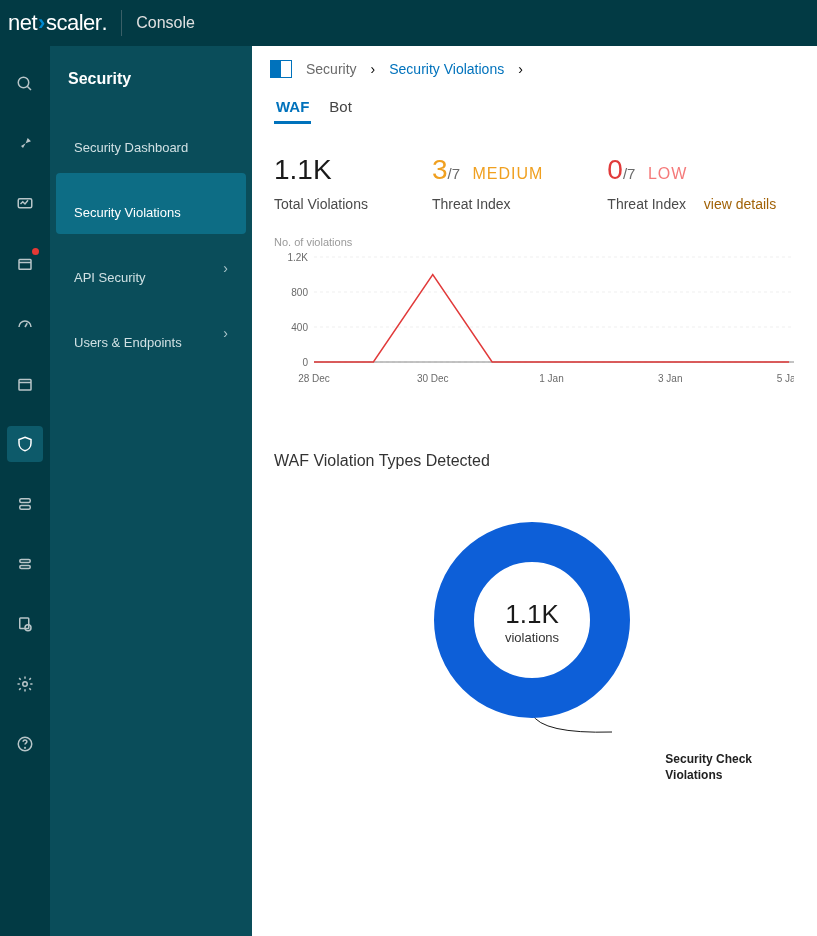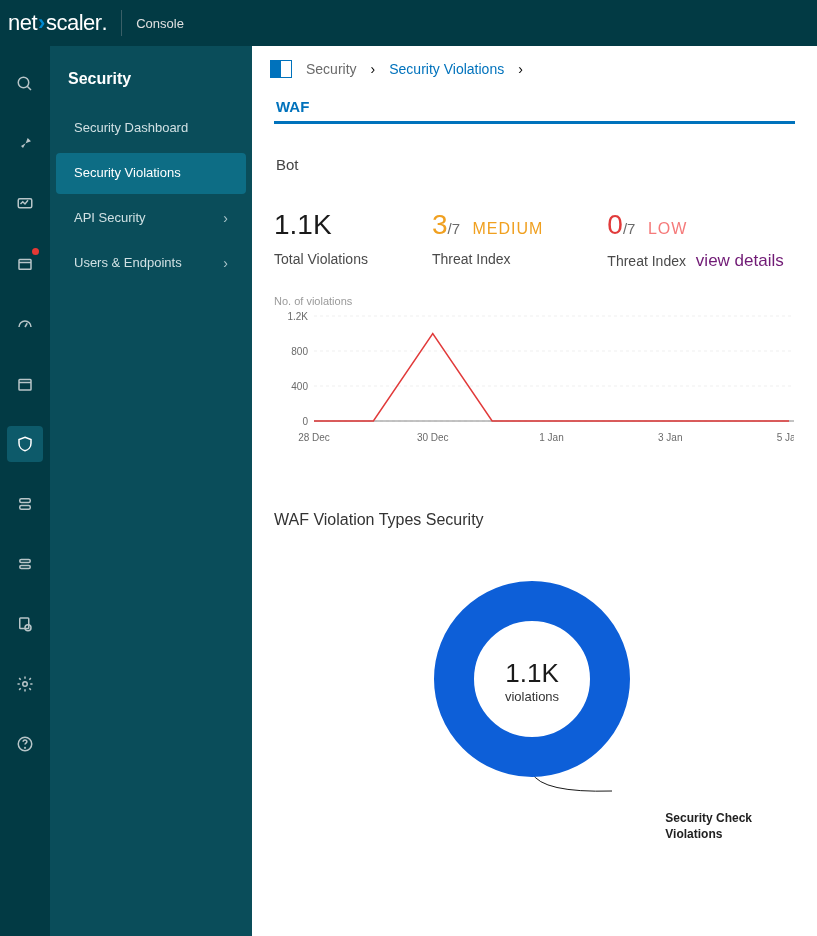--- a/index.html
+++ b/index.html
@@ -3,61 +3,61 @@
   <meta charset="utf-8">
   <style>
     * { margin: 0; padding: 0; box-sizing: border-box; font-family: -apple-system, BlinkMacSystemFont, "Segoe UI", Arial, sans-serif; }
     body { background: #fff; width: 817px; height: 936px; overflow: hidden; position: relative; }
     
     .topbar { background: #023a44; height: 46px; display: flex; align-items: center; padding: 0 8px; }
     .brand { display: flex; align-items: baseline; color: #fff; font-size: 22px; font-weight: 400; letter-spacing: -0.5px; }
     .brand .chevron { color: #0088ce; font-weight: bold; margin: 0 1px; }
     .brand .dot { color: #fff; }
     .divider { width: 1px; height: 26px; background: #3a5f67; margin: 0 14px; }
-    .console-label { color: #e0e0e0; font-size: 13px; font-weight: 300; }
+    .console-label { color: #e0e0e0; font-size: 16px; font-weight: 300; }
     
     .iconbar { position: absolute; top: 46px; left: 0; width: 50px; bottom: 0; background: #023a44; display: flex; flex-direction: column; align-items: center; padding-top: 20px; gap: 24px; }
     .iconbar .icon-item { width: 36px; height: 36px; display: flex; align-items: center; justify-content: center; color: #b8c5c8; cursor: pointer; border-radius: 4px; position: relative; }
     .iconbar .icon-item.active { background: #0d5a6a; color: #fff; }
     .iconbar .icon-item .badge { position: absolute; top: 2px; right: 4px; width: 7px; height: 7px; background: #e53935; border-radius: 50%; }
     
     .sidebar { position: absolute; top: 46px; left: 50px; width: 202px; bottom: 0; background: #0a4d5a; padding: 24px 0; }
     .sidebar-title { color: #fff; font-size: 16px; font-weight: 600; padding: 0 18px 20px; }
     .sidebar-item { display: flex; justify-content: space-between; align-items: center; padding: 12px 18px; color: #d0e0e3; font-size: 13px; cursor: pointer; margin: 0 6px 4px; border-radius: 4px; }
     .sidebar-item.active { background: #0d6d85; color: #fff; }
     .sidebar-item .chev { font-size: 14px; color: #aac5ca; }
-    .sidebar-item .sub-label { line-height: 1.3; }
+    .sidebar-item .sub-label { line-height: 1.3; margin-top: 20px; }
     
     .main { position: absolute; top: 46px; left: 252px; right: 0; bottom: 0; background: #fff; overflow-y: auto; }
     .crumbs { display: flex; align-items: center; gap: 14px; padding: 14px 18px; font-size: 14px; }
     .crumb-toggle { width: 22px; height: 18px; border: 1px solid #0072bc; display: inline-flex; }
     .crumb-toggle span:first-child { width: 50%; background: #0072bc; }
     .crumb { color: #6a6a6a; font-weight: 500; }
     .crumb.active { color: #0072bc; }
     .crumb-arrow { color: #050505; }
     
     .page-header { display: flex; align-items: center; padding: 18px 18px 30px; gap: 90px; }
     .back-arrow { color: #3a3a3a; font-size: 20px; font-weight: bold; display: inline-flex; cursor: pointer; }
     .page-title { font-size: 22px; color: #333; font-weight: 400; }
     
-    .tabs { display: flex; gap: 26px; padding: 0 22px; border-bottom: none; margin-bottom: 30px; flex-direction: column; }
+    .tabs { display: flex; gap: 16px; padding: 0 22px; border-bottom: none; margin-bottom: 30px; }
     .tab { font-size: 15px; color: #444; padding: 6px 2px; cursor: pointer; font-weight: 500; }
     .tab.active { color: #0072bc; font-weight: 600; border-bottom: 3px solid #0072bc; }
     
     .stats { display: flex; padding: 0 22px; gap: 64px; margin-bottom: 24px; }
     .stat { }
     .stat-value { font-size: 28px; color: #1a1a1a; font-weight: 400; }
     .stat-value.orange { color: #f0a020; }
     .stat-value.red { color: #e13a3a; }
     .stat-suffix { font-size: 15px; color: #6a6a6a; }
     .stat-badge { font-size: 16px; letter-spacing: 1px; font-weight: 500; margin-left: 8px; }
     .stat-badge.medium { color: #f0a020; }
     .stat-badge.low { color: #f57a7a; }
     .stat-label { font-size: 14px; color: #4a4a4a; margin-top: 10px; }
-    .view-details { font-size: 17px; color: #701a75; margin-left: 6px; cursor: pointer; }
+    .view-details { font-size: 14px; color: #a16207; margin-left: 14px; cursor: pointer; }
     
     .chart-area { padding: 0 22px; margin-bottom: 60px; margin-top: 24px; }
     .chart-ylabel { font-size: 11px; color: #9a9a9a; margin-bottom: 4px; }
     .chart-box { position: relative; height: 140px; width: 520px; }
     
     .section-title { font-size: 16px; color: #333; padding: 0 22px; margin-bottom: 50px; font-weight: 400; }
     .donut-wrap { display: flex; flex-direction: column; align-items: center; width: 560px; }
     .donut { position: relative; }
     .donut-center { position: absolute; top: 50%; left: 50%; transform: translate(-50%, -50%); text-align: center; }
     .donut-center .big { font-size: 26px; font-weight: 400; color: #1a1a1a; }
@@ -229,21 +229,21 @@
           <text x="40" y="130" text-anchor="middle" font-size="10" fill="#6a6a6a">28 Dec</text>
           <text x="158.75" y="130" text-anchor="middle" font-size="10" fill="#6a6a6a">30 Dec</text>
           <text x="277.5" y="130" text-anchor="middle" font-size="10" fill="#6a6a6a">1 Jan</text>
           <text x="396.25" y="130" text-anchor="middle" font-size="10" fill="#6a6a6a">3 Jan</text>
           <text x="515" y="130" text-anchor="middle" font-size="10" fill="#6a6a6a">5 Jan</text>
           <path d="M40 110 L99.375 110 L158.75 22.5 L218.125 110 L277.5 110 L336.875 110 L396.25 110 L455.625 110 L515 110 " fill="none" stroke="#e13a3a" stroke-width="1.5"></path>
         </svg>
     </div>
   </div>
 
-  <div class="section-title">WAF Violation Types Security</div>
+  <div class="section-title">WAF Violation Types Detected</div>
   <div class="donut-wrap">
     <div class="donut">
       <svg width="200" height="200" viewBox="0 0 200 200">
         <circle cx="100" cy="100" r="78" fill="none" stroke="#0d5fd8" stroke-width="40"></circle>
       </svg>
       <div class="donut-center">
         <div class="big">1.1K</div>
         <div class="small">violations</div>
       </div>
     </div>

